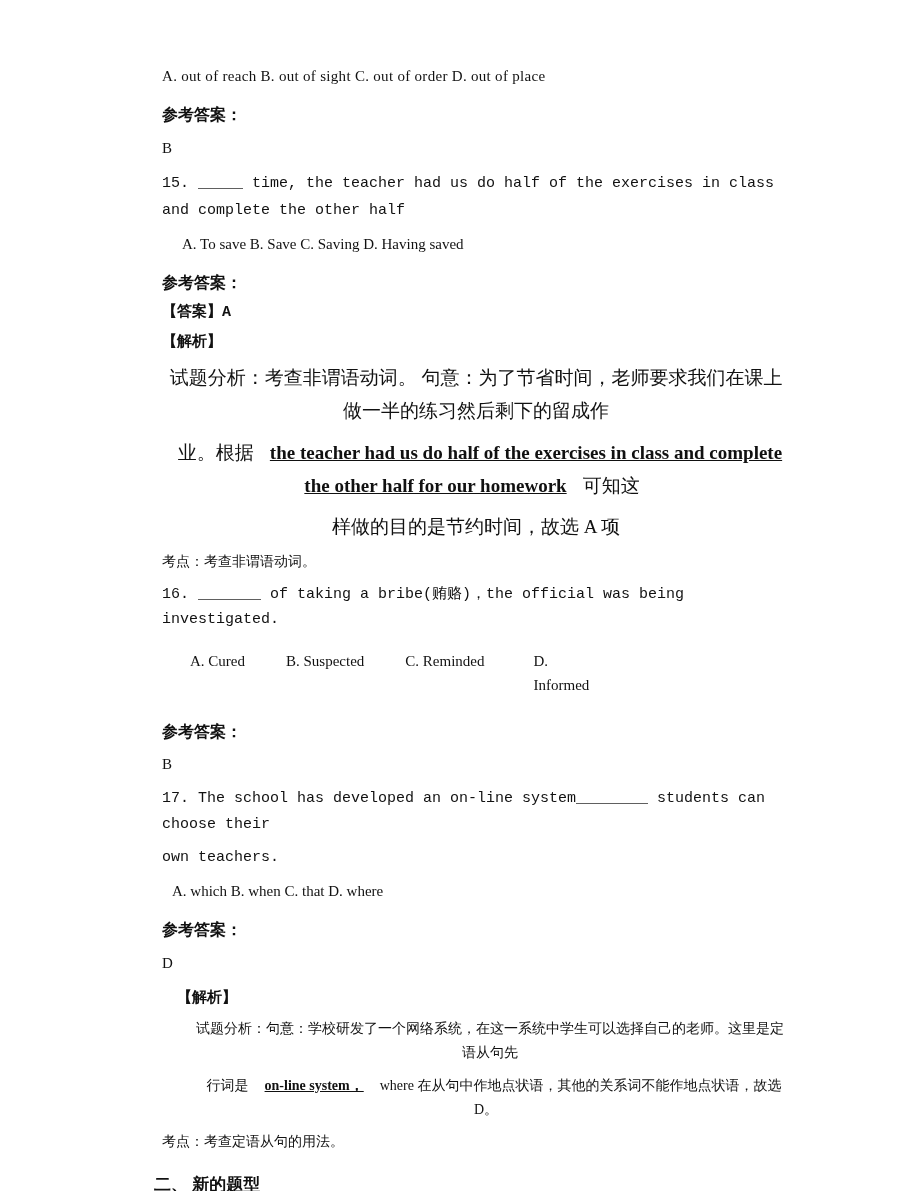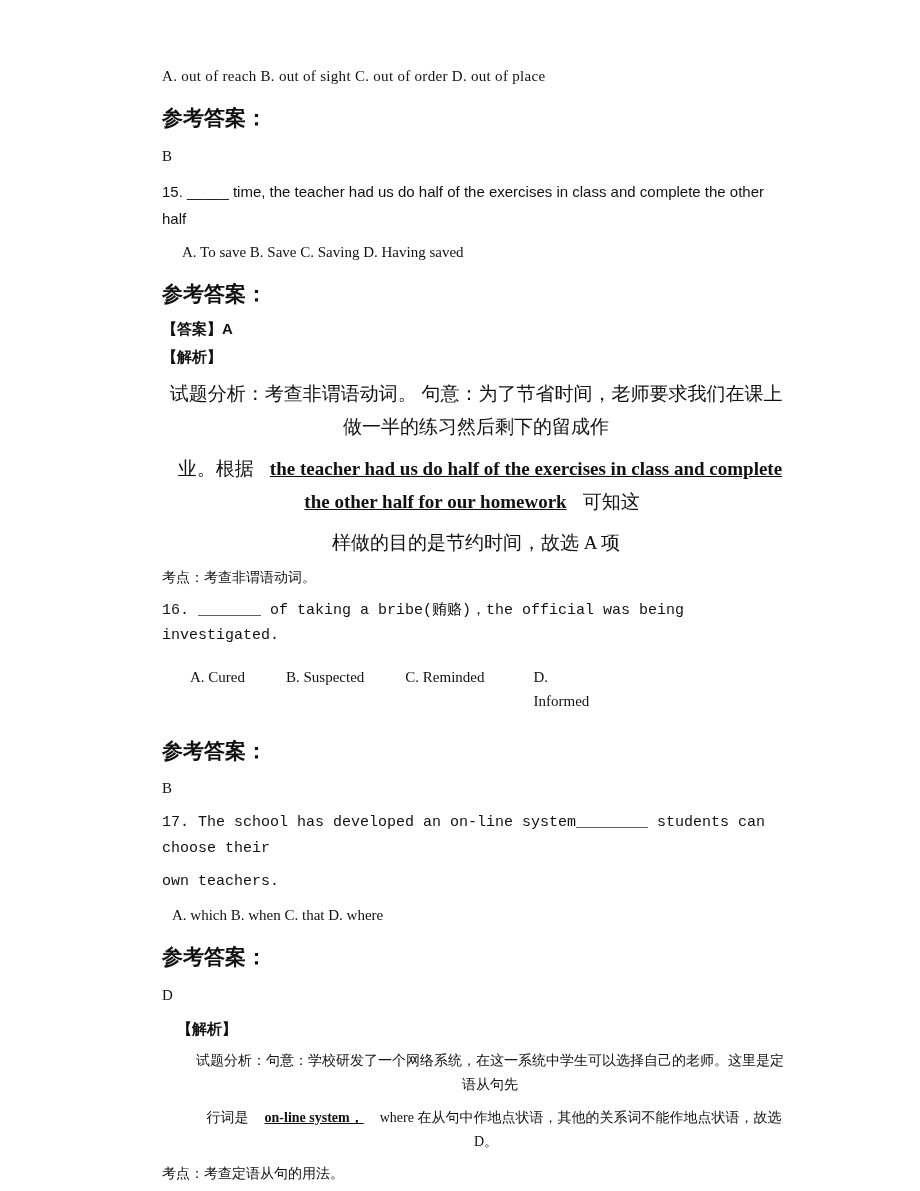--- a/index.html
+++ b/index.html
@@ -18,41 +18,41 @@
       line-height: 1.6;
     }
     .options-line {
       font-family: "Times New Roman", serif;
       font-size: 15px;
       margin-bottom: 10px;
       letter-spacing: 0.02em;
     }
     .ref-answer-label {
       font-family: "SimSun", "宋体", serif;
-      font-size: 21px;
+      font-size: 16px;
       font-weight: bold;
       margin-top: 14px;
       margin-bottom: 6px;
     }
     .answer-value {
       font-family: "Times New Roman", serif;
       font-size: 15px;
       margin-bottom: 10px;
     }
     .question-block {
       margin-bottom: 6px;
     }
     .question-text {
       font-family: "Courier New", monospace;
       font-size: 15px;
       margin-bottom: 4px;
       line-height: 1.7;
     }
     .question-text-serif {
-      font-family: Liberation Sans, sans-serif;
+      font-family: Liberation Mono, monospace;
       font-size: 15px;
       margin-bottom: 4px;
       line-height: 1.8;
     }
     .analysis-label {
       font-family: "SimSun", "宋体", serif;
       font-size: 15px;
       font-weight: bold;
       margin-top: 4px;
       margin-bottom: 2px;
@@ -70,21 +70,21 @@
       font-size: 14px;
       margin-bottom: 6px;
     }
     .section-title {
       font-family: "SimSun", "宋体", serif;
       font-size: 17px;
       font-weight: bold;
       margin-top: 18px;
     }
     .answer-block-label {
-      font-family: Liberation Sans, sans-serif;
+      font-family: Liberation Mono, monospace;
       font-size: 15px;
       font-weight: bold;
       margin-bottom: 4px;
       margin-top: 2px;
     }
     .bold-underline {
       font-weight: bold;
       text-decoration: underline;
     }
     .options-serif {

